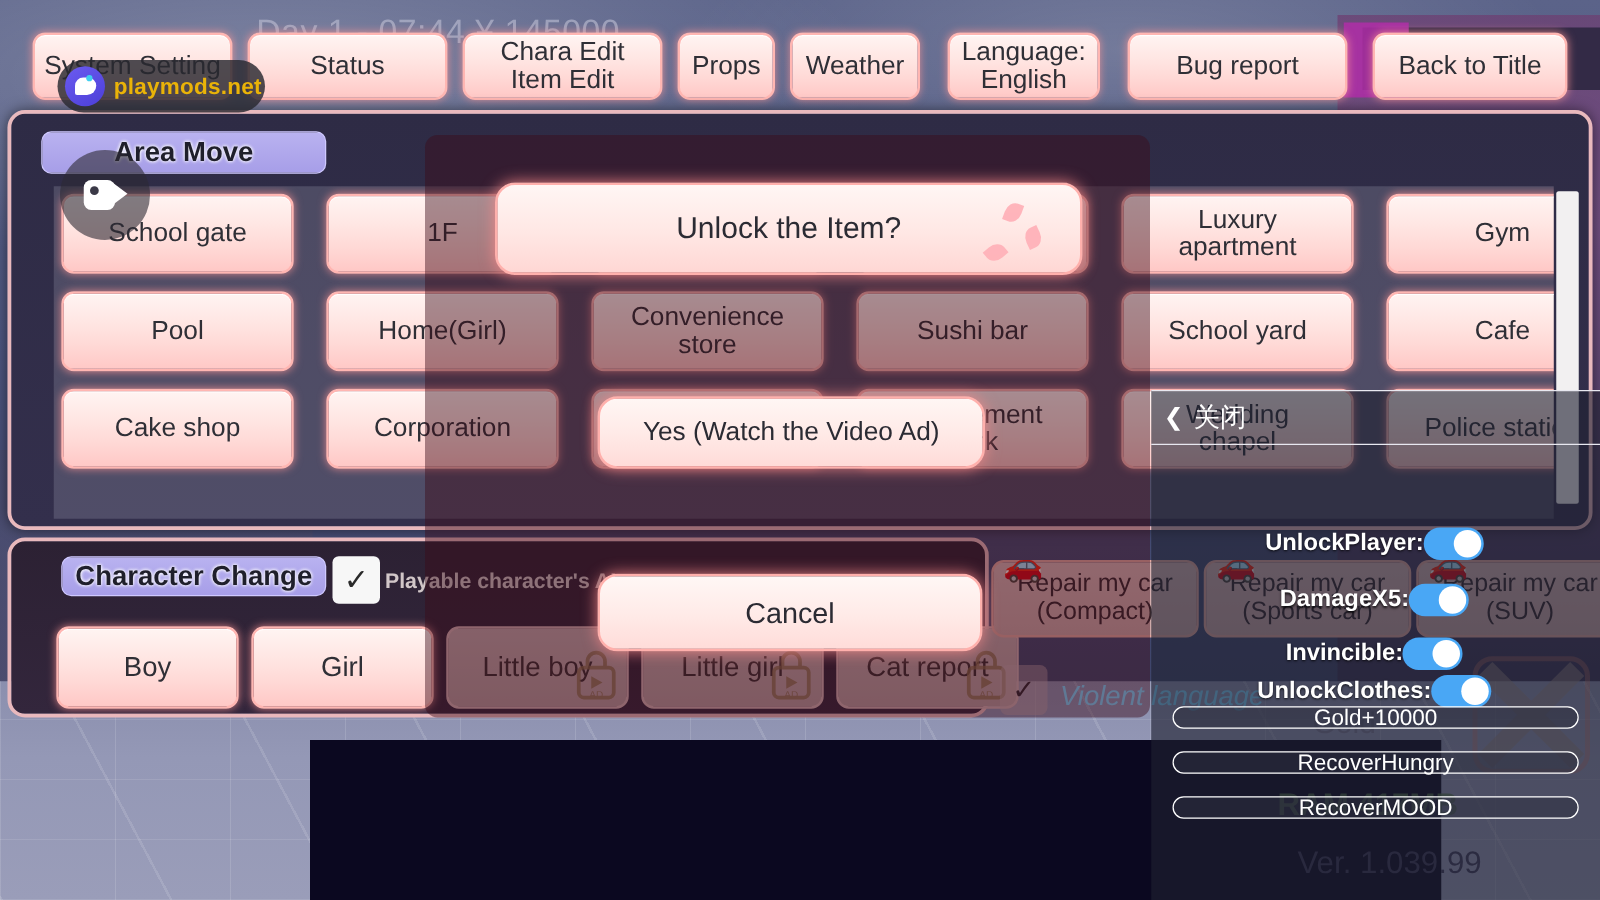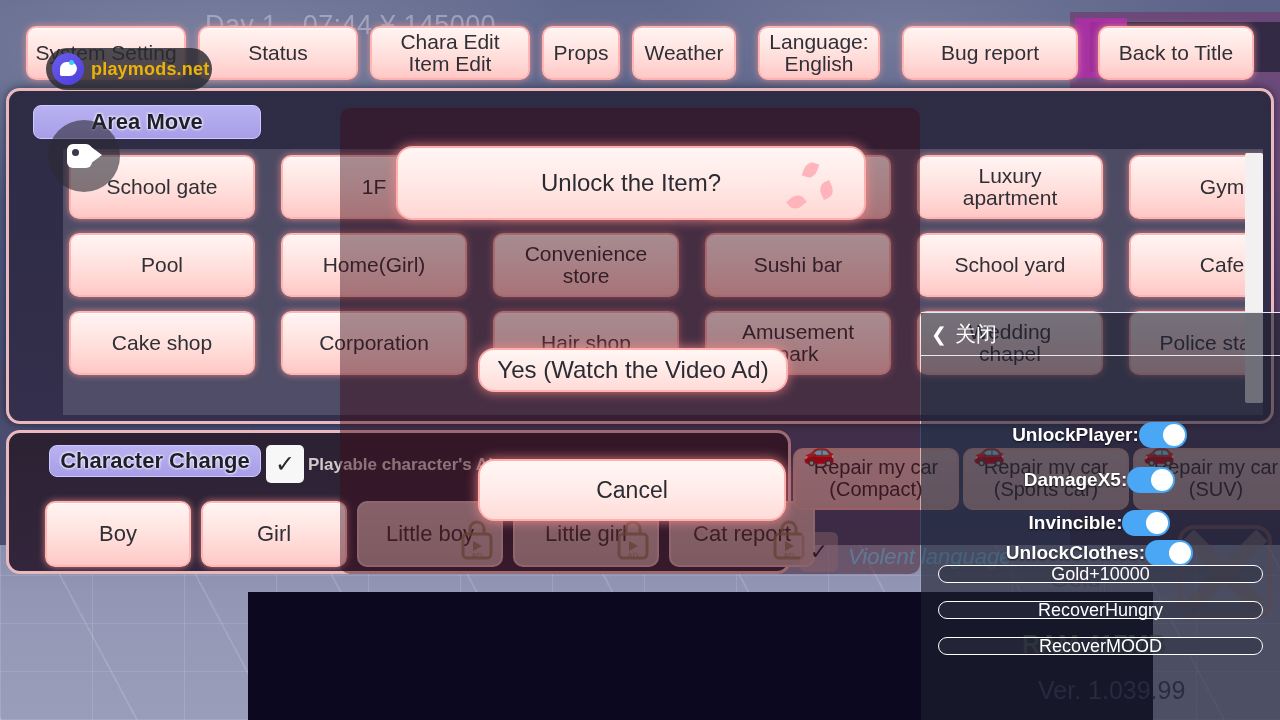--- a/index.html
+++ b/index.html
@@ -110,21 +110,20 @@
     background:linear-gradient(180deg,#b9b2f0 0%,#a79ee8 100%);
     border:1px solid #cfc9ff;
     color:#1f1f2b; font-size:22px; font-weight:bold;
     display:flex; align-items:center; justify-content:center;
     text-shadow:0 0 3px #fff, 0 0 3px #fff;
   }
   #area-scroll{
     position:absolute; left:34px; top:58px; width:1200px; height:266px;
     background:rgba(150,150,170,.30);
     overflow:hidden;
-    margin-left:20px;
   }
   #area-grid{
     position:absolute; left:0; top:0; width:1200px;
     display:grid; grid-template-columns:repeat(6,186px); gap:14px 26px;
     padding:6px 6px 0 6px;
   }
   .area-btn{ height:64px; font-size:21px; }
   #area-scrollbar{
     position:absolute; right:8px; top:62px; width:18px; height:258px;
   }
@@ -222,26 +221,26 @@
     border-radius:16px; font-size:24px;
     background:linear-gradient(180deg,#fff6f4 0%,#ffe7e4 55%,#ffd7d4 100%);
     border:2px solid #ffb0ac;
     box-shadow:0 0 12px rgba(255,140,140,.85);
     display:flex; align-items:center; justify-content:center;
     color:#2b2b33;
   }
   .petal{ position:absolute; width:13px; height:16px; background:#ffb1b8;
           border-radius:60% 0 60% 0; opacity:.95; }
   #dialog-yes{
-    position:absolute; left:478px; top:317px; width:310px; height:44px;
-    border-radius:16px; font-size:24px;
+    position:absolute; left:478px; top:317px; width:310px; height:58px;
+    border-radius:16px; font-size:21px;
     background:linear-gradient(180deg,#fff6f4 0%,#ffe9e6 55%,#ffdbd8 100%);
     border:2px solid #ffb0ac;
     box-shadow:0 0 12px rgba(255,140,140,.8);
-    display:flex; align-items:center; justify-content:center; color:#2b2b33;margin-top:31px;
+    display:flex; align-items:center; justify-content:center; color:#2b2b33;
   }
   #dialog-cancel{
     position:absolute; left:478px; top:459px; width:308px; height:62px;
     border-radius:16px; font-size:23px;
     background:linear-gradient(180deg,#fff7f5 0%,#ffeae7 55%,#ffdcd9 100%);
     border:2px solid #ffb0ac;
     box-shadow:0 0 12px rgba(255,140,140,.85);
     display:flex; align-items:center; justify-content:center; color:#2b2b33;
   }
 

